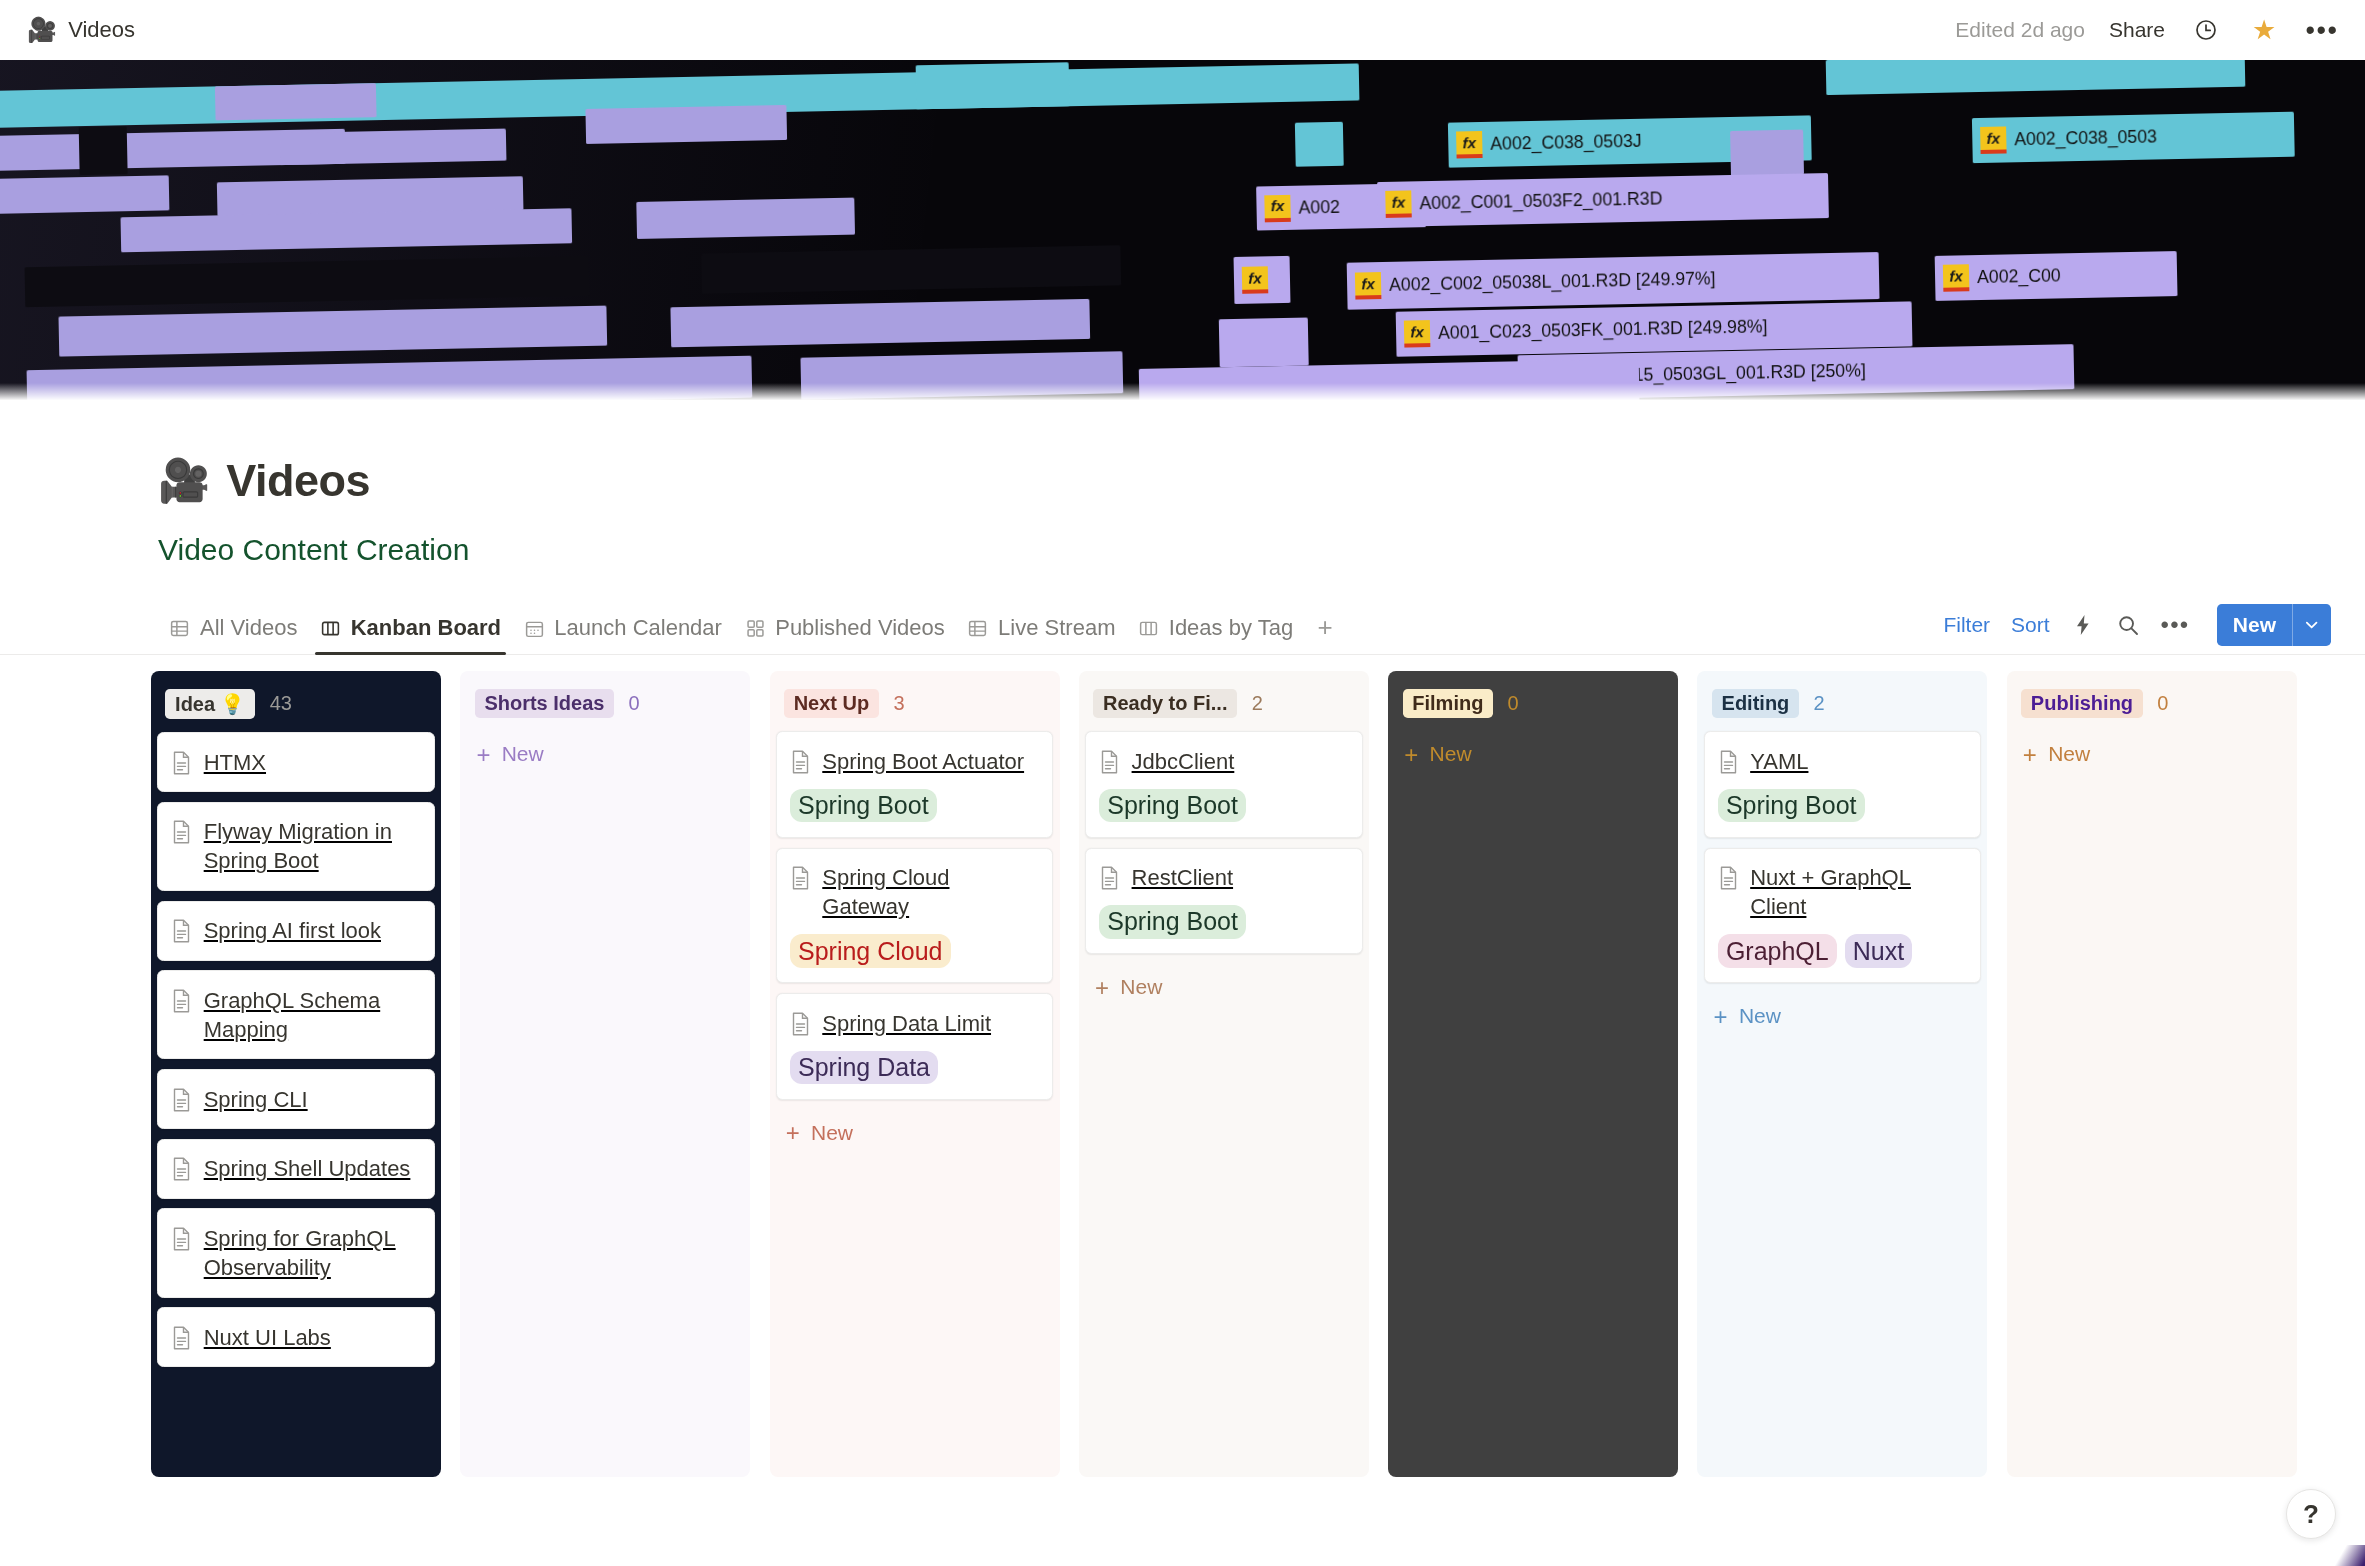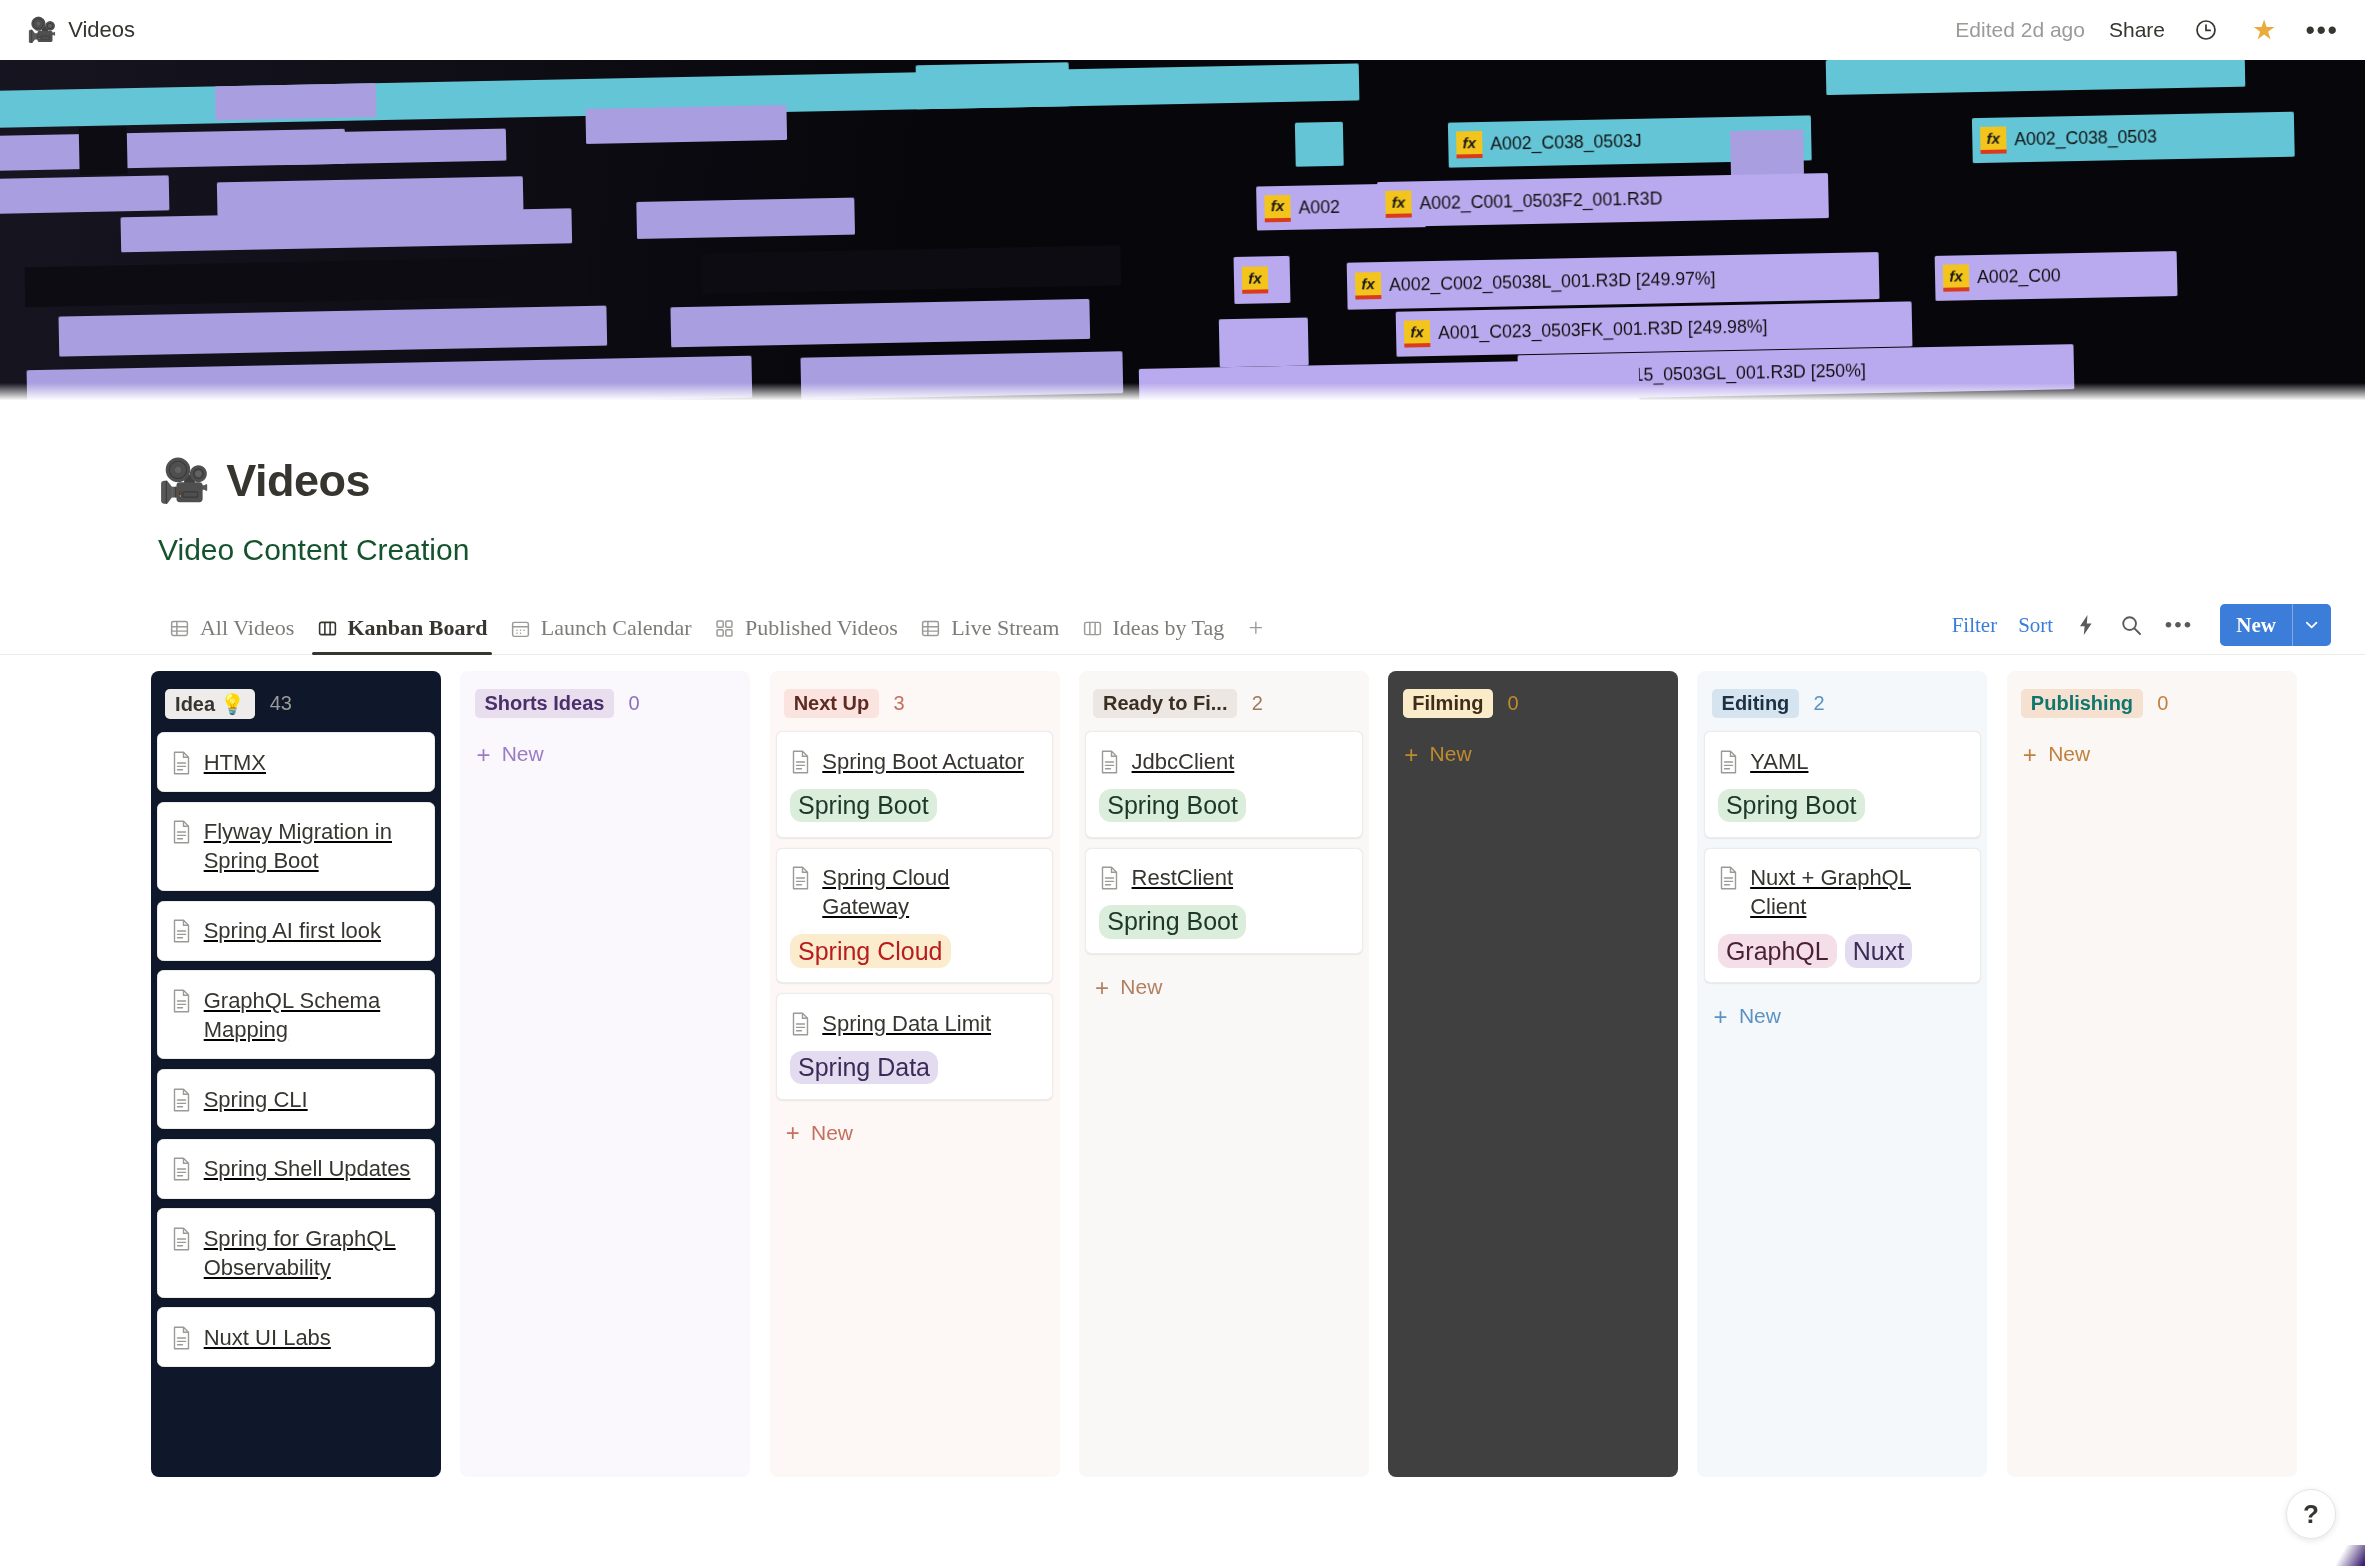--- a/index.html
+++ b/index.html
@@ -109,21 +109,20 @@
   
   .tabs-bar {
     margin-top: 35px;
     padding-left: 158px;
     padding-right: 35px;
     display: flex;
     align-items: flex-end;
     height: 53px;
     border-bottom: 0.8px solid #ecebea;
     position: relative;
-    font-family: Liberation Serif, serif;
   }
   .tabs { display: flex; align-items: center; gap: 0; }
   .tab {
     display: flex; align-items: center; gap: 9.7px;
     padding: 0 11.3px 13px 11.3px;
     font-size: 22px;
     color: #7d7c78;
     white-space: nowrap;
     position: relative;
   }
@@ -711,21 +710,21 @@
             <span class="tag" style="background: rgb(227, 220, 240); color: rgb(60, 43, 87);">Nuxt</span>
           </div>
         </div>
         <div class="new-row" style="color: rgb(91, 146, 196);">
           <span class="plus-ic">+</span>
           <span>New</span>
         </div>
       </div>
       <div class="col" style="background: rgb(251, 247, 244);">
         <div class="col-head">
-          <span class="col-pill" style="background: rgb(246, 224, 208); color: #0f766e;">Publishing</span>
+          <span class="col-pill" style="background: rgb(246, 224, 208); color: #4c1d95;">Publishing</span>
           <span class="col-count" style="color: rgb(194, 128, 63);">0</span>
         </div>
         <div class="new-row" style="color: rgb(194, 128, 63);">
           <span class="plus-ic">+</span>
           <span>New</span>
         </div>
       </div>
     </div>
   <div class="board-fade"></div>
 </div>

